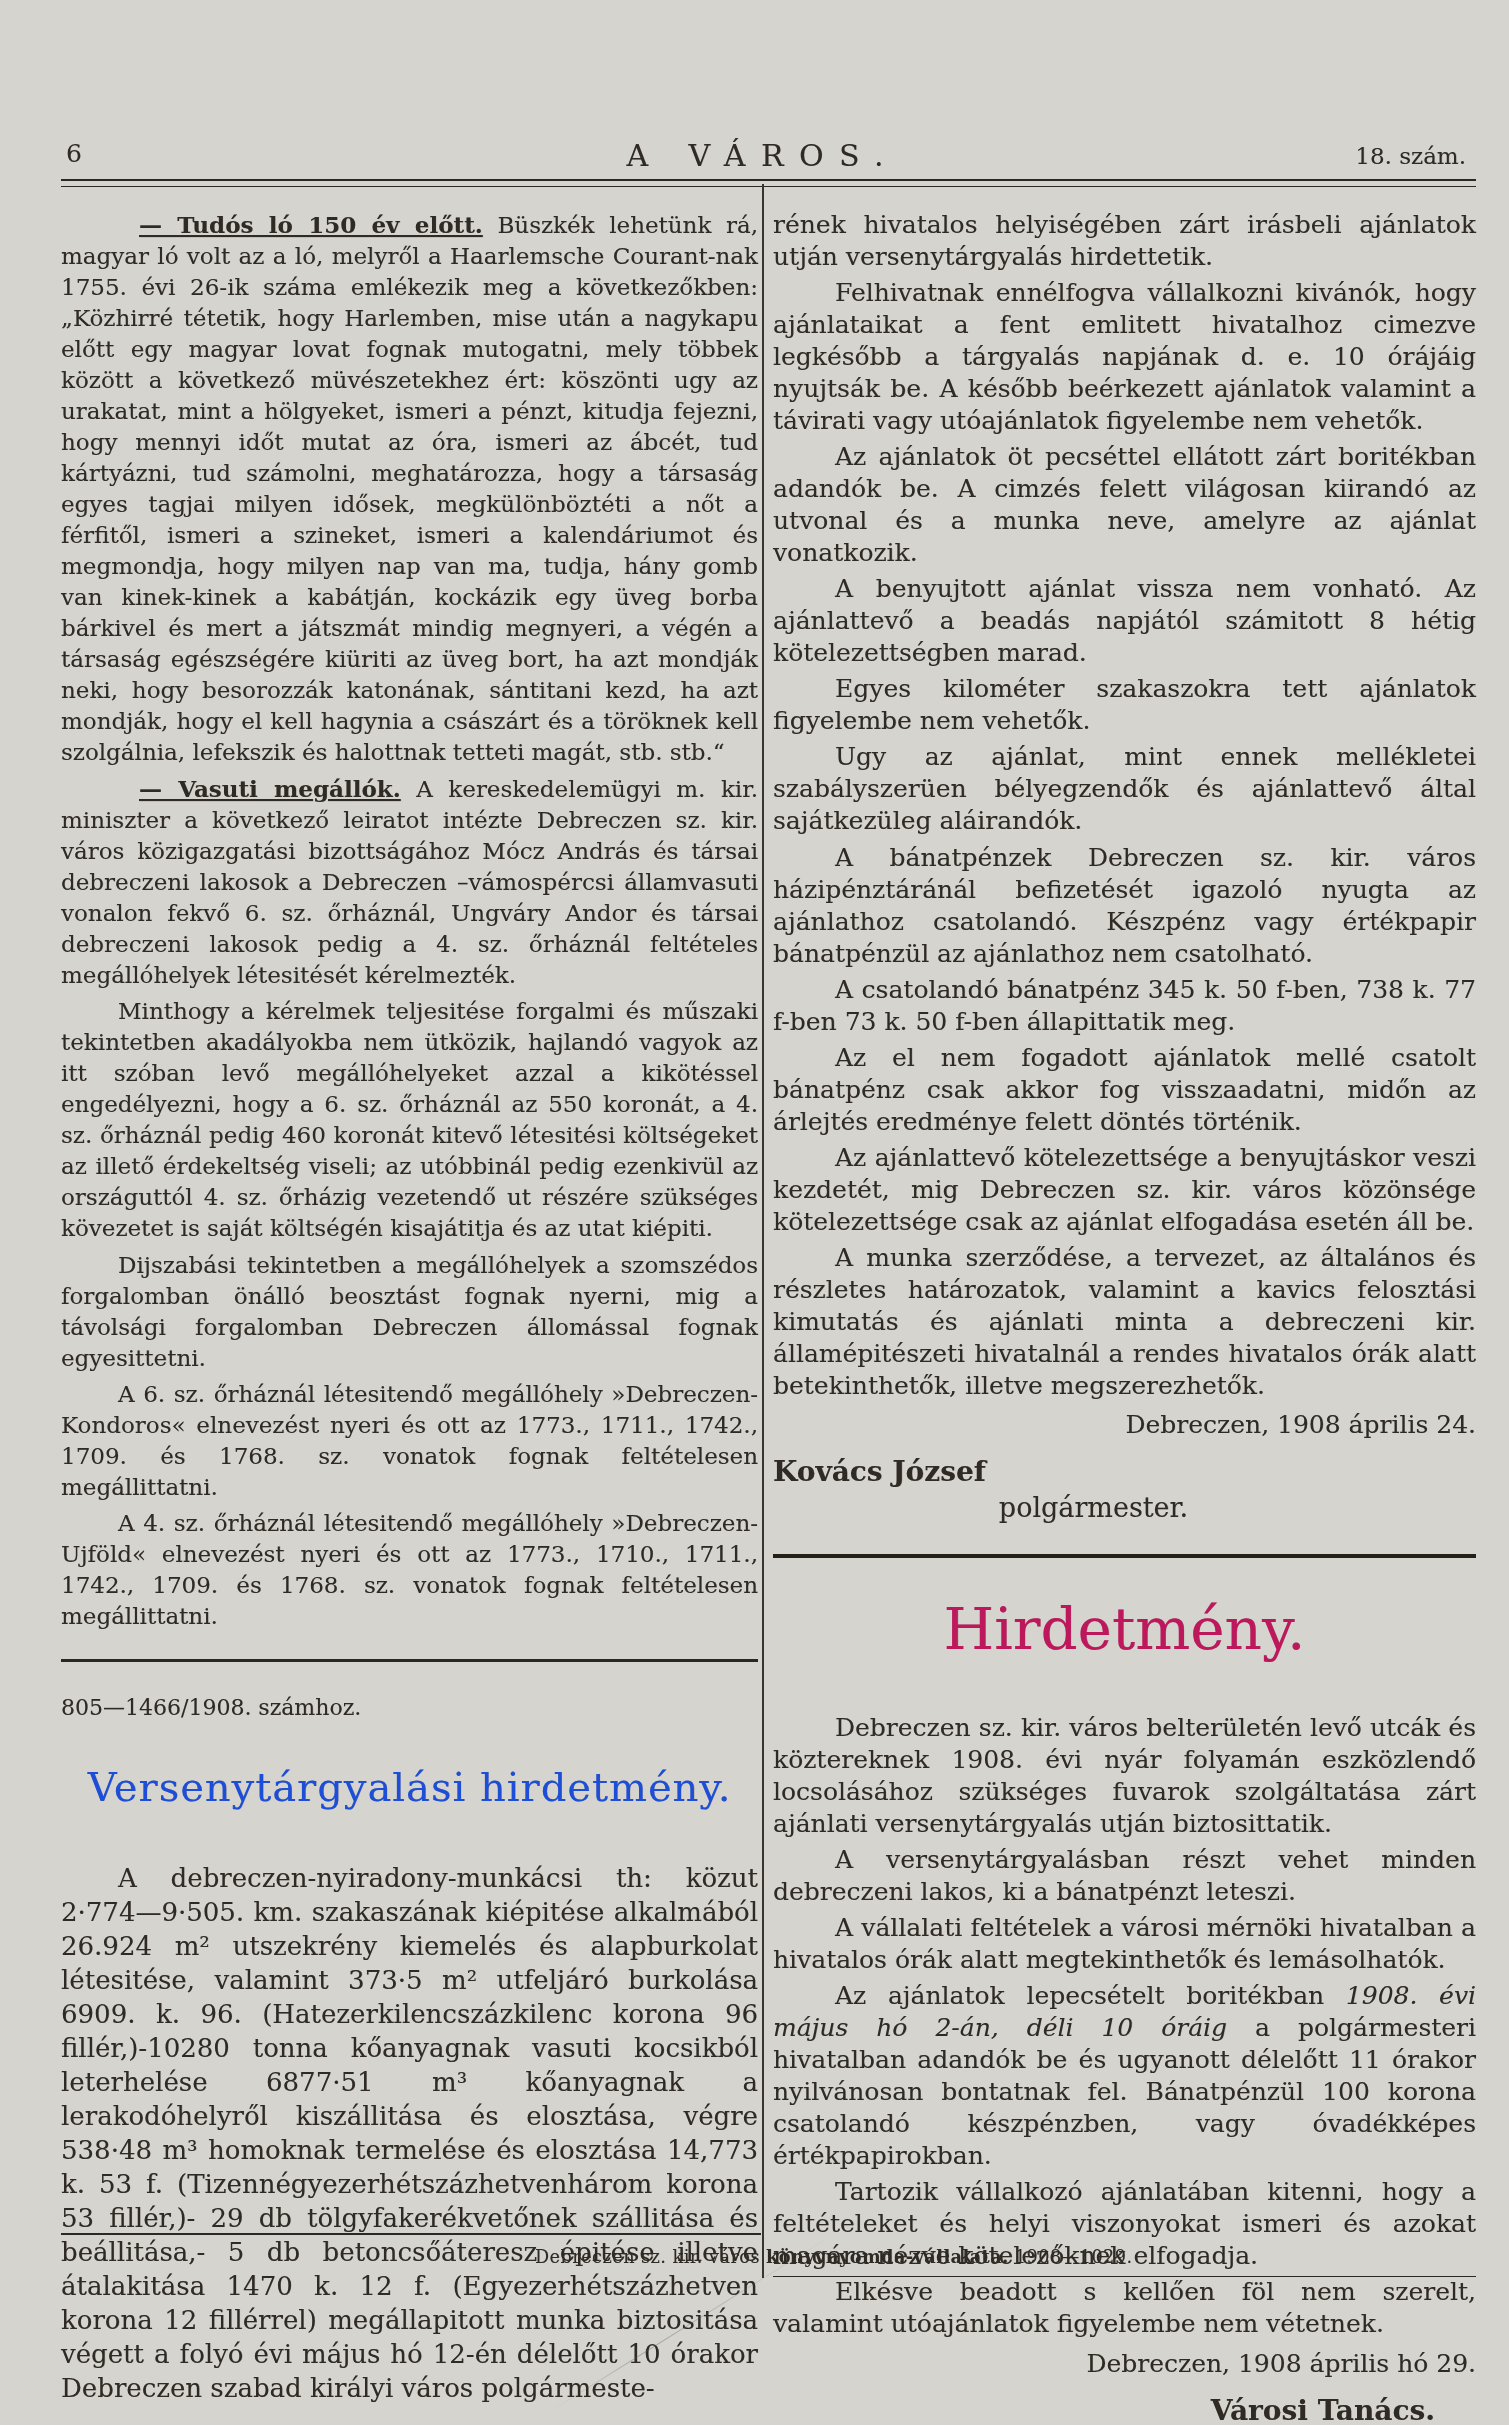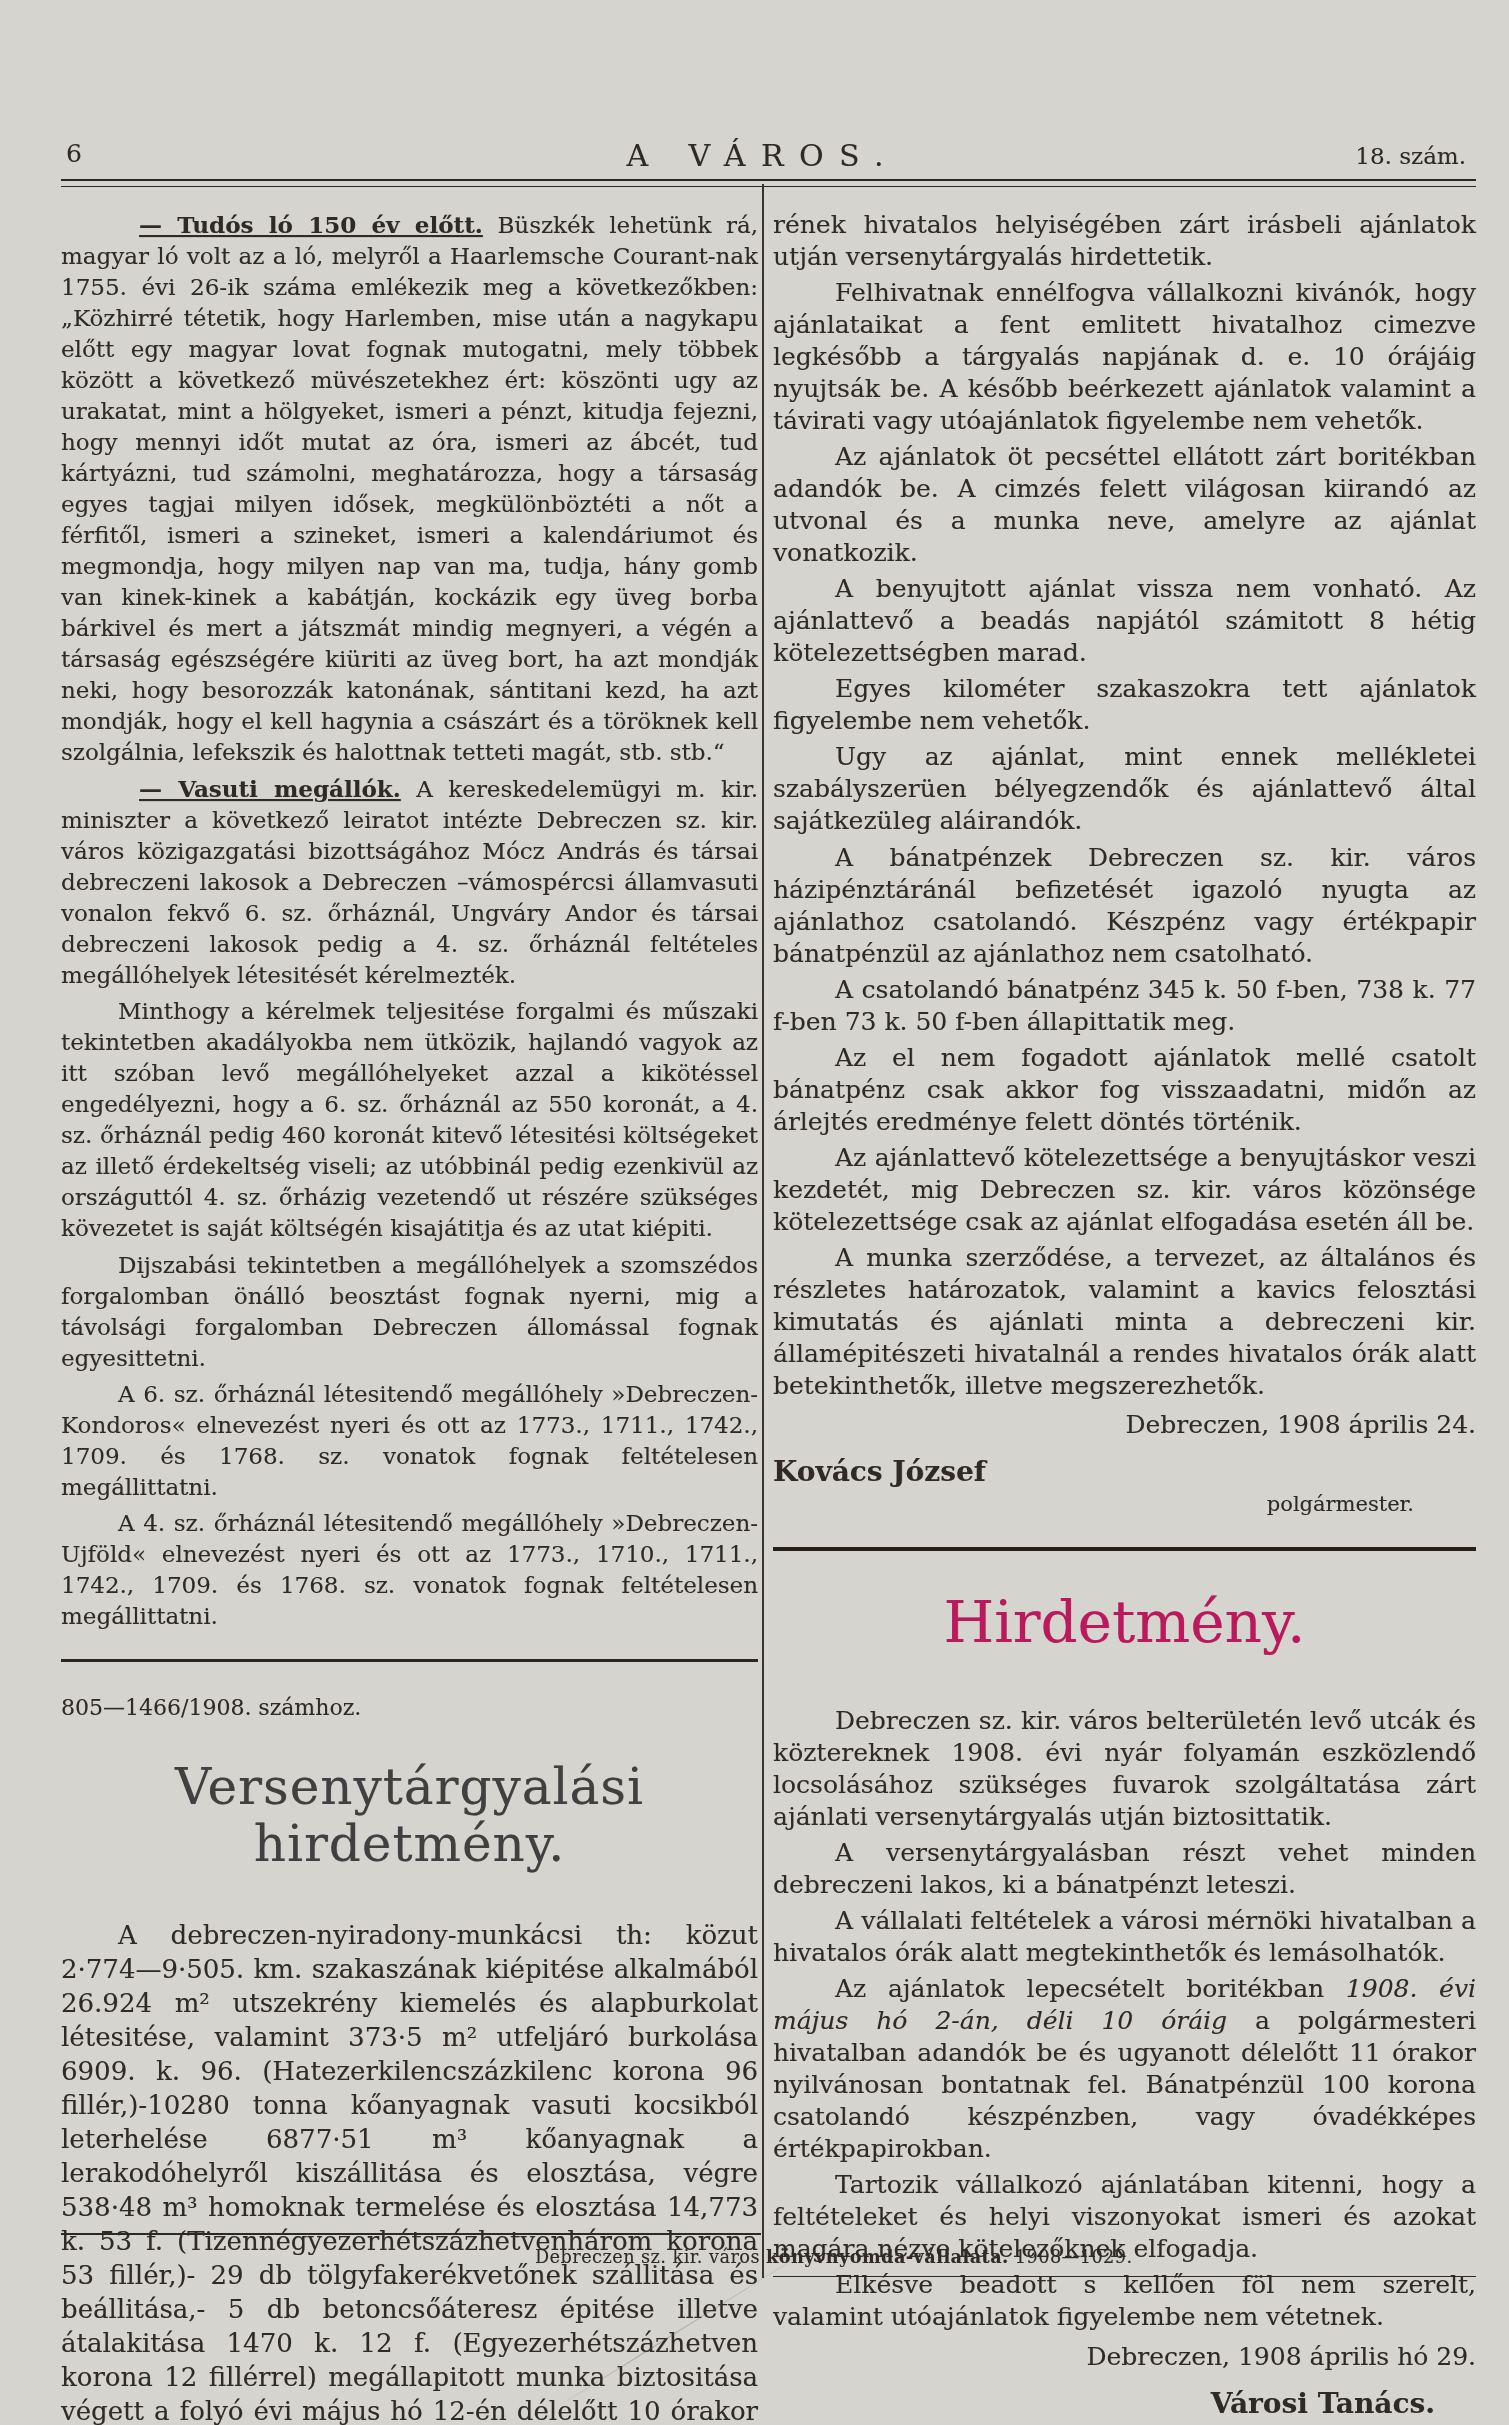--- a/index.html
+++ b/index.html
@@ -36,31 +36,31 @@
   .col-right{left:773px;width:703px;}
 
   .col-left p{margin:0 0 5.2px;font-size:23px;line-height:31px;}
   .lead{font-weight:bold;text-decoration:underline;}
   .art{text-indent:78px;}
   .p-ind{text-indent:57px;}
 
   .col-rule{border-top:3.1px solid #2b2720;margin:27px 0 33px;}
   .notice-ref{font-size:22px;margin:0 0 39px;text-align:left;}
   .notice-title{
-    font-weight:normal;font-size:50px;line-height:57px;text-align:center;
-    margin:0 0 45px;letter-spacing:1px;color:#404040;
+    font-weight:normal;font-size:40px;line-height:57px;text-align:center;
+    margin:0 0 45px;letter-spacing:1px;color:#1d4ed8;
   }
   .notice-body{font-size:26px !important;line-height:34px !important;text-indent:57px;}
 
   .col-right p{margin:0 0 4.1px;font-size:25px;line-height:32px;}
   .noind{text-indent:0;}
   .rc-ind{text-indent:62px;}
   .date-line{text-indent:70px;text-align:right;margin-top:7.3px !important;}
   .sig-name{text-align:left;padding-right:31px;font-weight:bold;font-size:28px;margin-top:13.5px;}
-  .sig-title{text-align:right;padding-right:62px;font-size:21px;margin-top:4.1px;}
+  .sig-title{text-align:center;padding-right:62px;font-size:27px;margin-top:4.1px;}
   .section-rule{border-top:4.7px solid #241f17;margin:31px 0 39px;}
   .h-title{
     font-weight:normal;font-size:58px;line-height:65px;text-align:center;
     margin:0 0 50px;color:#be185d;
   }
   .sig2{text-align:right;padding-right:41px;font-weight:bold;font-size:28px;margin-top:14px;}
   em{font-style:italic;}
 
   
   .rule-left-bottom{position:absolute;left:61px;top:2233px;width:700px;border-top:2.1px solid #2c2822;}

